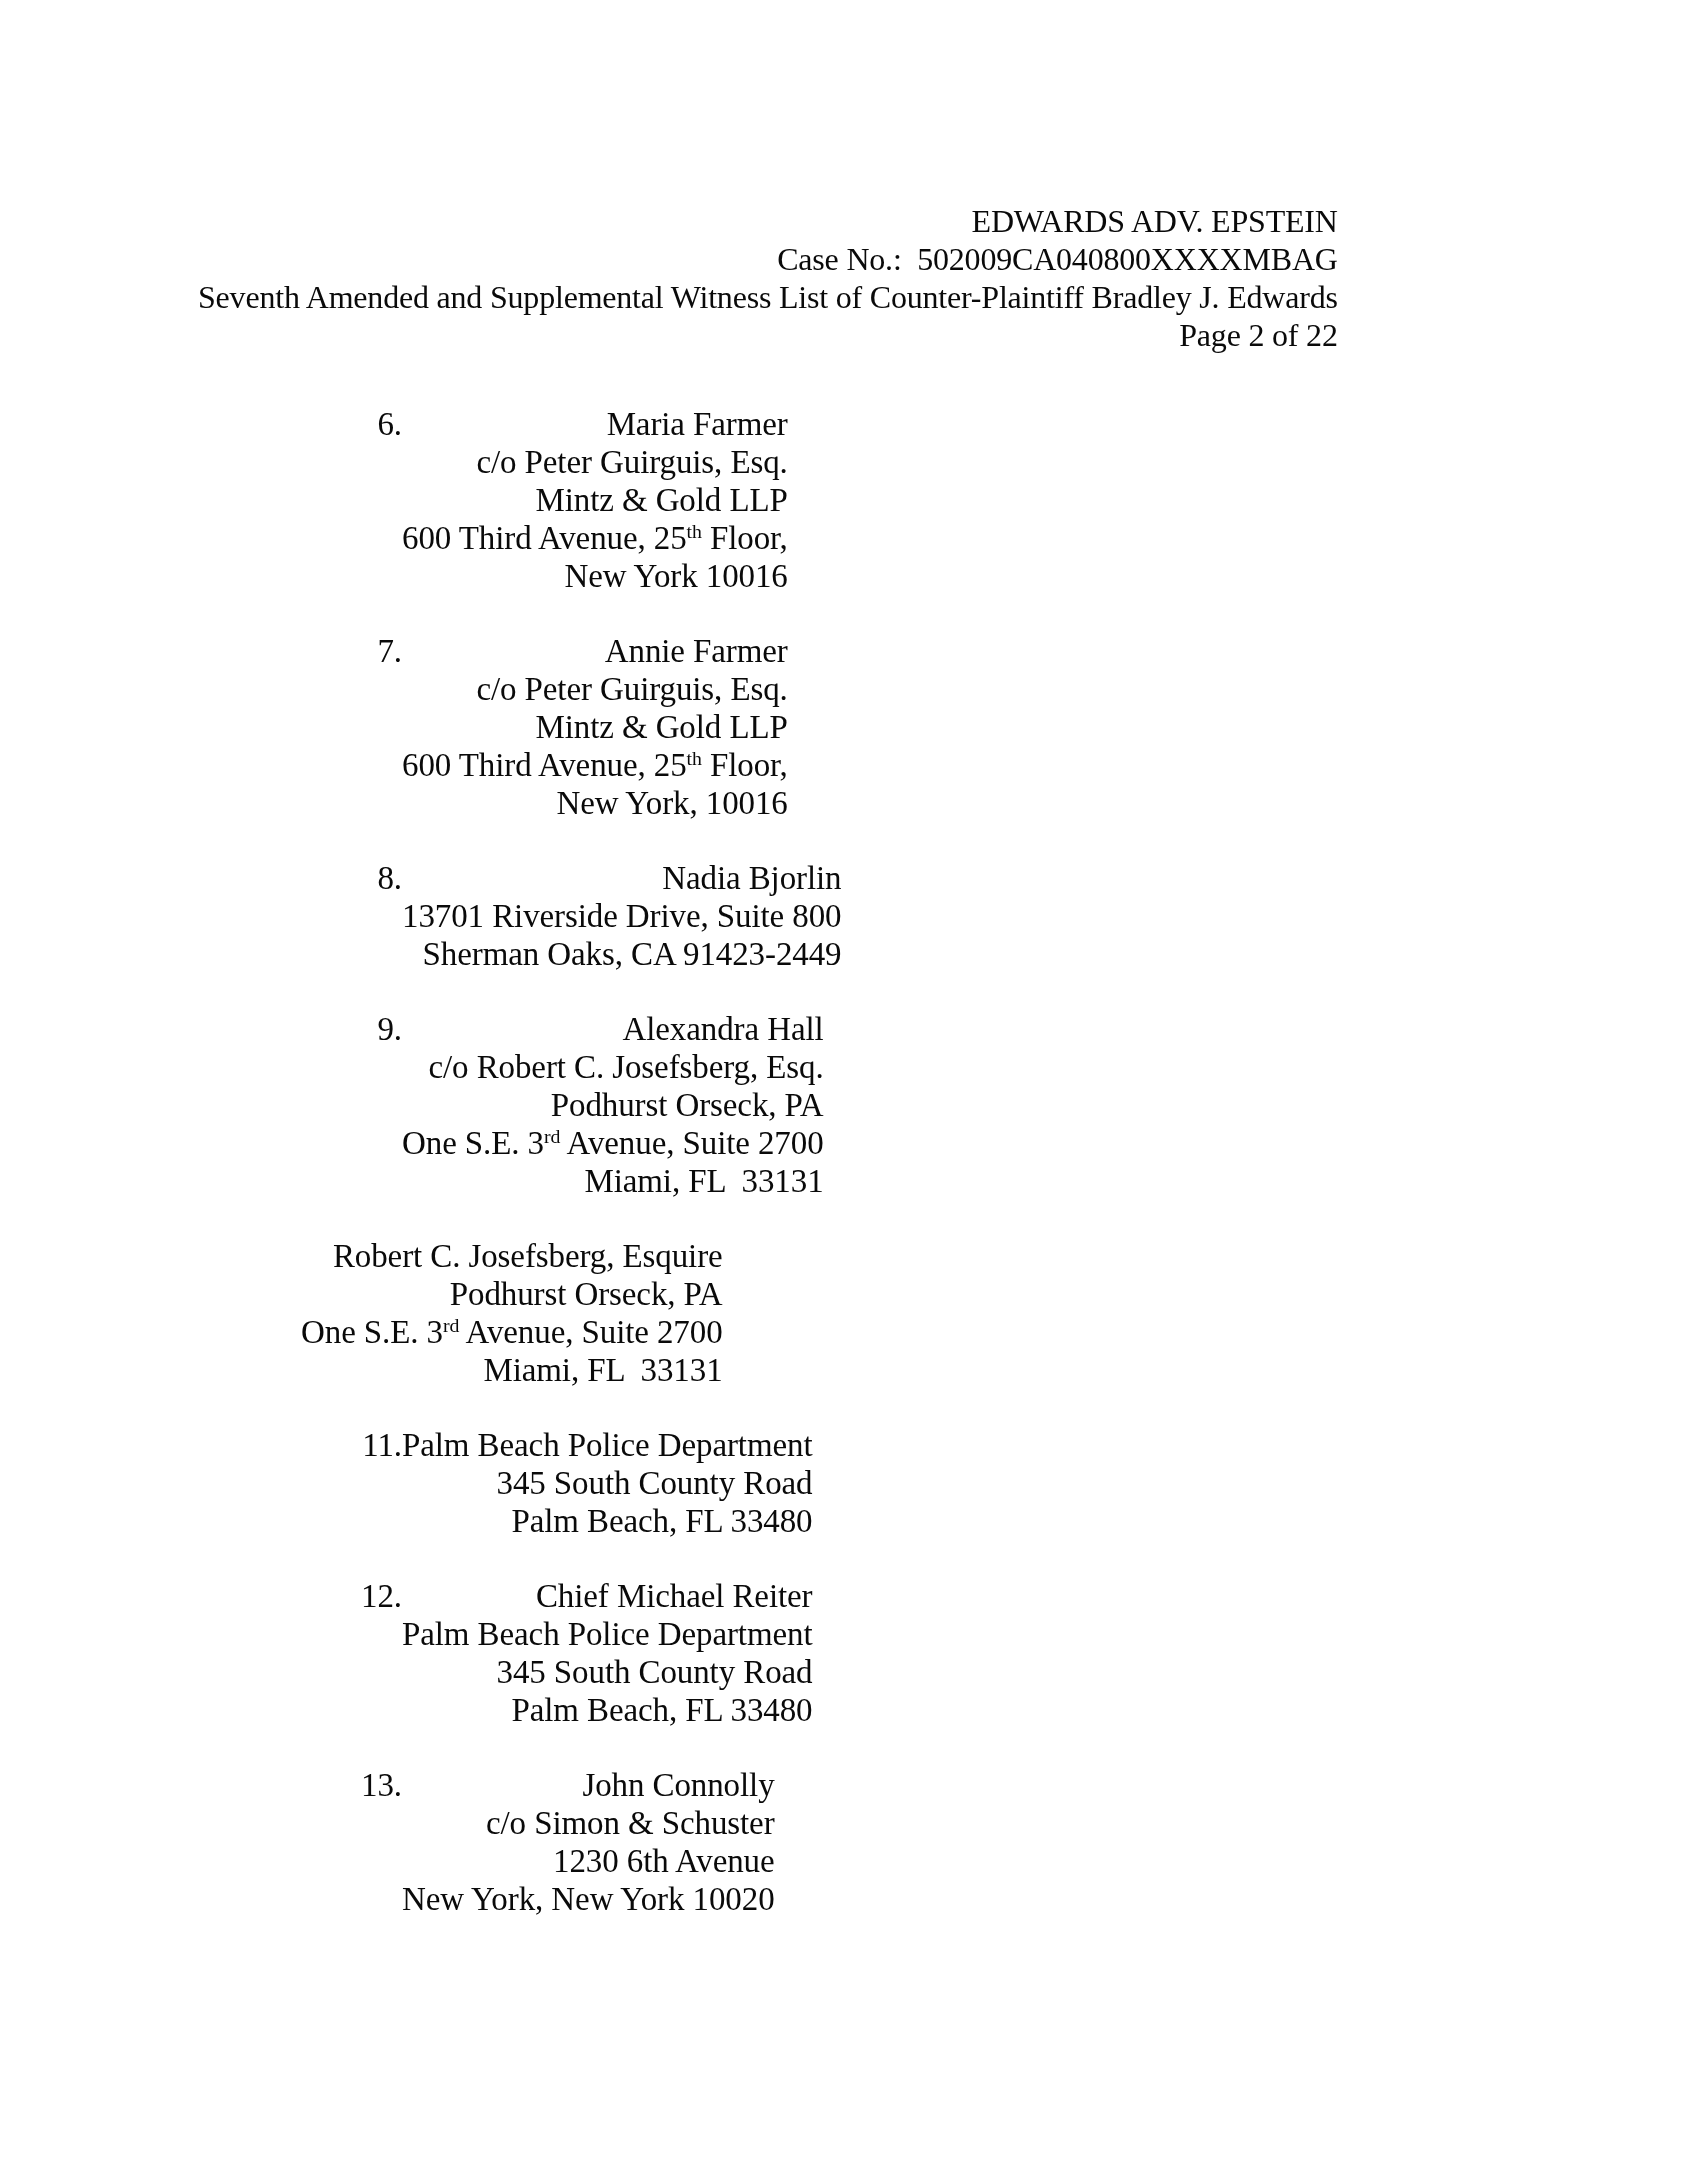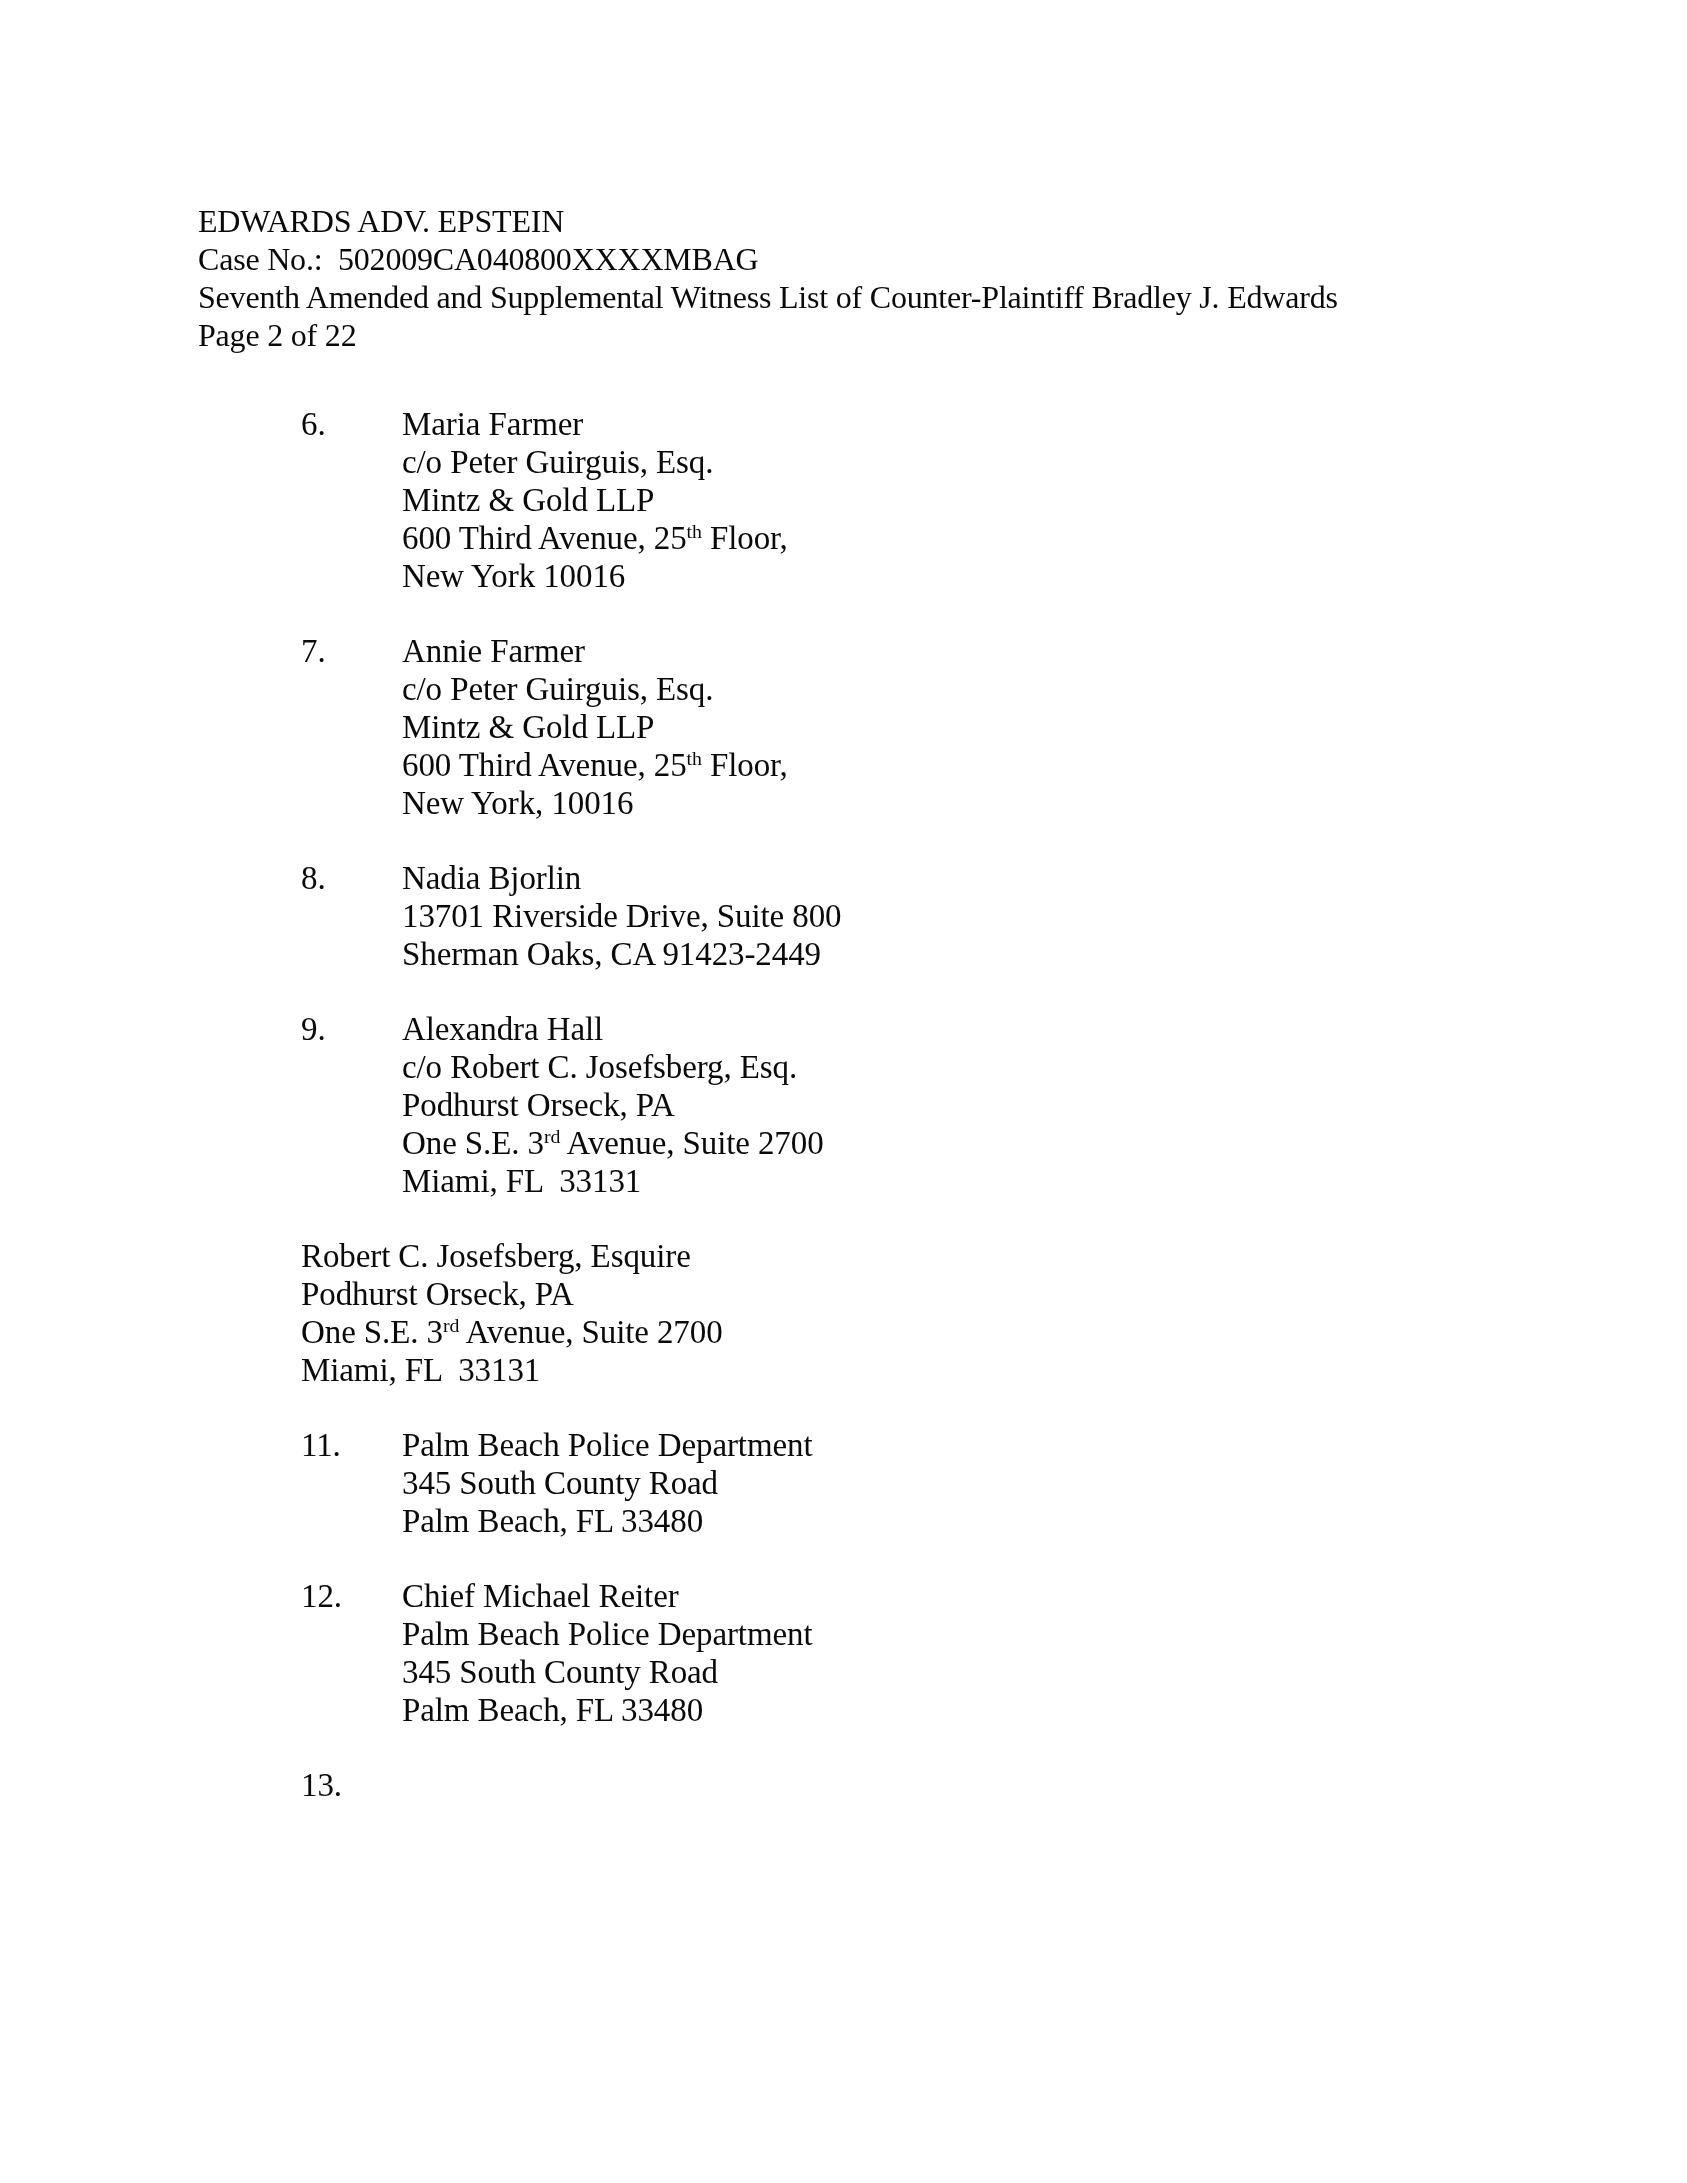--- a/index.html
+++ b/index.html
@@ -8,20 +8,21 @@
     background: #ffffff;
   }
   .page {
     position: relative;
     width: 1687px;
     height: 2183px;
     background: #ffffff;
     color: #0a0a0a;
     font-family: "Liberation Serif", "DejaVu Serif", serif;
     overflow: hidden;
+    text-align: right;
   }
   .doc-header {
     position: absolute;
     left: 198px;
     top: 202px;
     font-size: 32px;
     line-height: 38px;
     letter-spacing: -0.2px;
   }
   .doc-header .hline {
@@ -133,17 +134,23 @@
       <div class="entry-lines">
         <div class="aline">Chief Michael Reiter</div>
         <div class="aline">Palm Beach Police Department</div>
         <div class="aline">345 South County Road</div>
         <div class="aline">Palm Beach, FL 33480</div>
       </div>
     </div>
 
     <div class="entry">
       <div class="entry-num">13.</div>
+      <div class="entry-lines">
+        <div class="aline">John Connolly</div>
+        <div class="aline">c/o Simon &amp; Schuster</div>
+        <div class="aline">1230 6th Avenue</div>
+        <div class="aline">New York, New York 10020</div>
+      </div>
     </div>
 
   </main>
 </div>
 
 
 </body></html>

